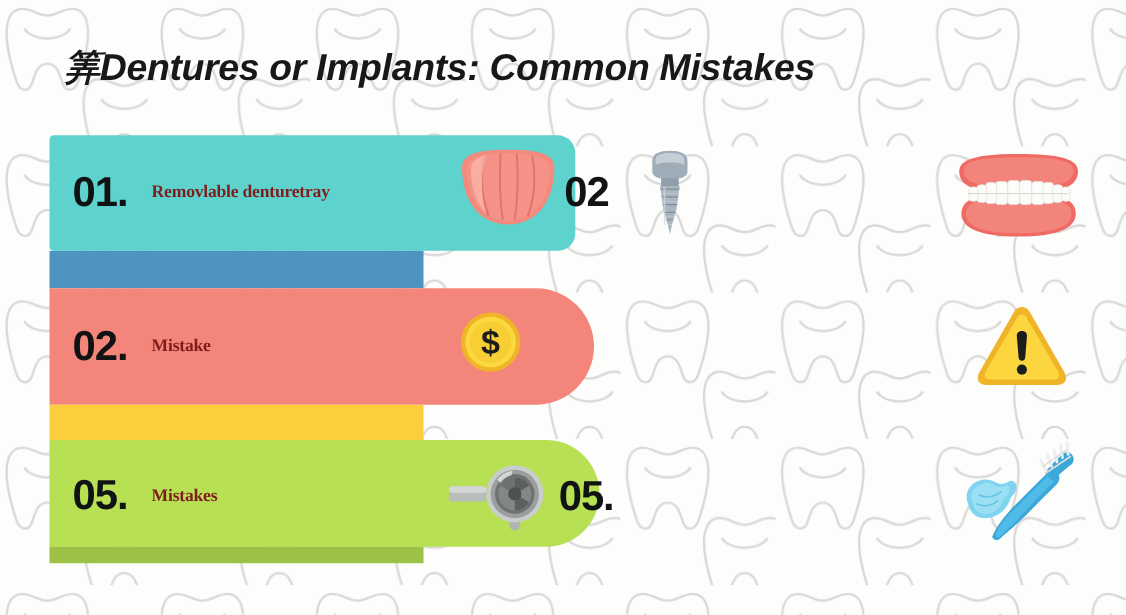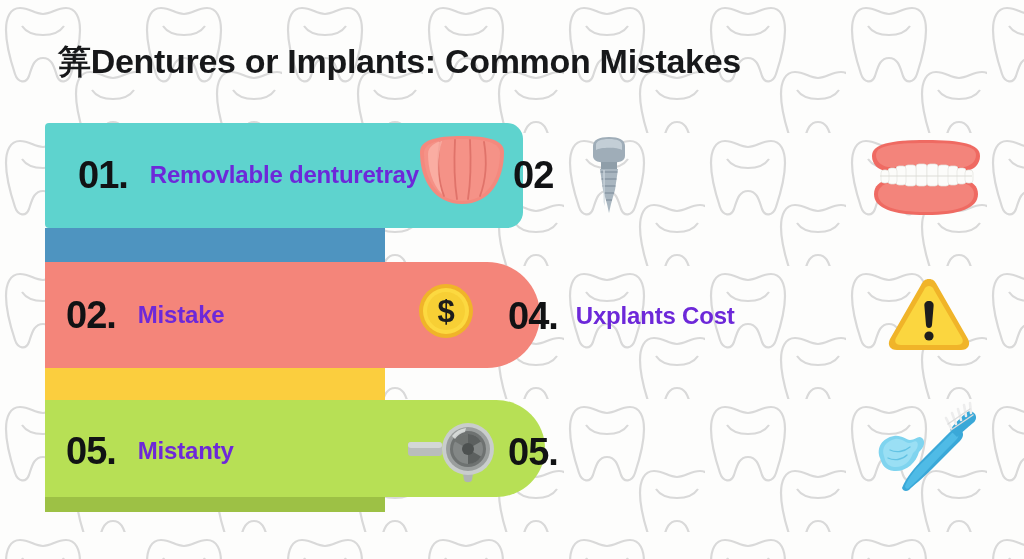--- a/index.html
+++ b/index.html
@@ -34,20 +34,21 @@
     position: absolute;
     left: 58px;
     top: 40px;
     z-index: 5;
     font-size: 34px;
     font-weight: 700;
     color: #17181a;
     letter-spacing: -0.3px;
     white-space: nowrap;
     font-family: "Liberation Sans", sans-serif;
+    font-style: italic;
   }
   #page-title .title-glyph {
     font-family: "DejaVu Sans", sans-serif;
     font-weight: 700;
     font-size: 33px;
   }
 
   
   .band {
     position: absolute;
@@ -80,29 +81,30 @@
   }
   .row-num {
     font-size: 38px;
     font-weight: 700;
     color: #111214;
     letter-spacing: -1px;
     line-height: 1;
     white-space: nowrap;
   }
   .row-label {
-    font-size: 24px;
+    font-size: 16px;
     font-weight: 700;
-    color: #6d28d9;
+    color: #7f1d1d;
     margin-left: 22px;
     white-space: nowrap;
     letter-spacing: -0.2px;
-  }
-
-  #row1-left { left: 66px; top: 147px; margin-left: 12px; }
+    font-family: Liberation Serif, serif;
+  }
+
+  #row1-left { left: 66px; top: 147px; }
   #row2-left { left: 66px; top: 287px; text-align: center; }
   #row3-left { left: 66px; top: 423px; }
 
   
   .row-right {
     position: absolute;
     z-index: 4;
     display: flex;
     align-items: center;
     height: 56px;
@@ -247,38 +249,34 @@
     <span class="row-label">Mistake</span>
   </div>
 
   <svg class="icon-abs" id="icon-dollar-coin" viewBox="0 0 56 56" aria-hidden="true">
     <circle cx="28" cy="28" r="27" fill="#f0b429"></circle>
     <circle cx="28" cy="28" r="23" fill="#fcd940"></circle>
     <circle cx="28" cy="28" r="19" fill="#f7cf35"></circle>
     <text x="28" y="39" text-anchor="middle" font-family="Liberation Sans, sans-serif" font-size="31" font-weight="700" fill="#1d1d1d">$</text>
   </svg>
 
-  <div class="row-right" id="row2-right">
-    <span class="row-num">04.</span>
-    <span class="row-label">Uxplants Cost</span>
-  </div>
 
   <svg class="icon-abs" id="icon-warning-triangle" viewBox="0 0 86 78" aria-hidden="true">
     <path d="M43 3 C47 3 49 5 51 9 L82 63 C85 69 82 74 75 74 L11 74
              C4 74 1 69 4 63 L35 9 C37 5 39 3 43 3 Z" fill="#f0b429"></path>
     <path d="M43 10 C45 10 47 11 48 14 L76 62 C78 66 76 69 71 69 L15 69
              C10 69 8 66 10 62 L38 14 C39 11 41 10 43 10 Z" fill="#fbd63f"></path>
     <path d="M43 25 C46 25 48 27 47.6 30 L46 49 C45.8 51 44.6 52 43 52
              C41.4 52 40.2 51 40 49 L38.4 30 C38 27 40 25 43 25 Z" fill="#1d1d1d"></path>
     <circle cx="43" cy="60" r="4.6" fill="#1d1d1d"></circle>
   </svg>
 
   <div class="row-left" id="row3-left">
     <span class="row-num">05.</span>
-    <span class="row-label">Mistanty</span>
+    <span class="row-label">Mistakes</span>
   </div>
 
   <svg class="icon-abs" id="icon-valve" viewBox="0 0 94 66" aria-hidden="true">
     <rect x="0" y="24" width="34" height="14" rx="3" fill="#b9bdbc"></rect>
     <rect x="0" y="24" width="34" height="6" rx="3" fill="#d3d7d6"></rect>
     <path d="M54 50 L66 50 L64 62 C63 65 57 65 56 62 Z" fill="#b0b4b3"></path>
     <circle cx="60" cy="31" r="26" fill="#c9cdcc"></circle>
     <circle cx="60" cy="31" r="22" fill="#9a9e9d"></circle>
     <circle cx="60" cy="31" r="18" fill="#6e7271"></circle>
     <circle cx="60" cy="31" r="15" fill="#838786"></circle>

